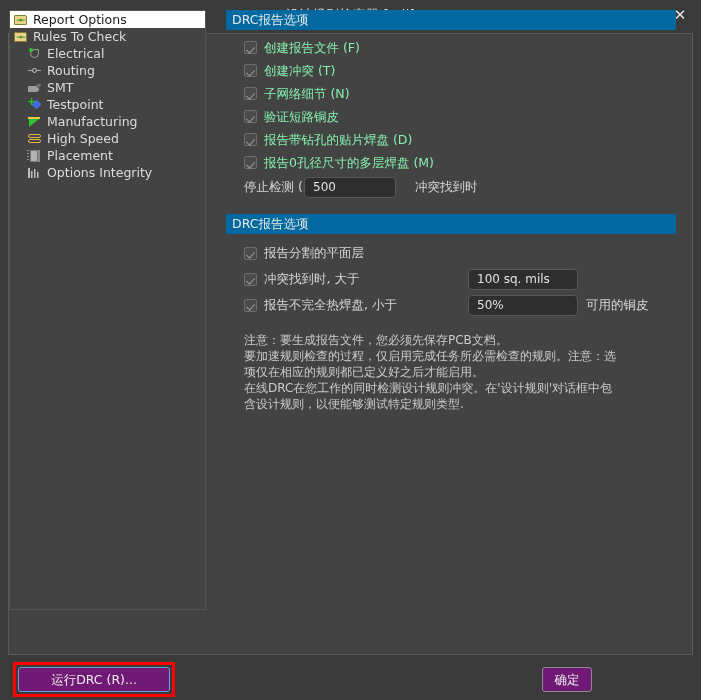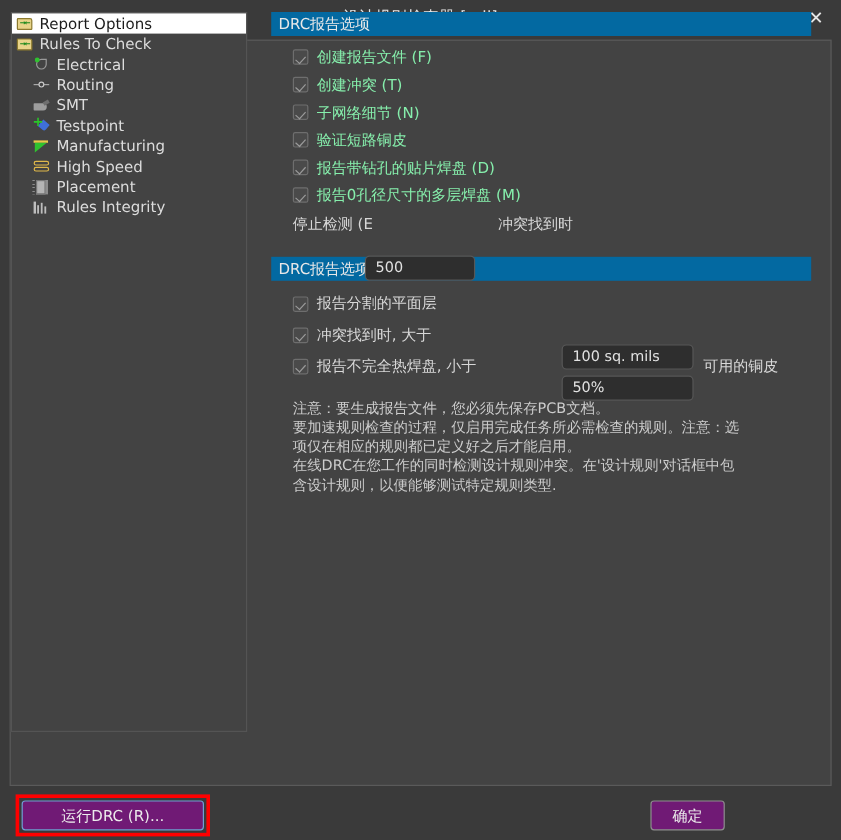--- a/index.html
+++ b/index.html
@@ -190,21 +190,20 @@
     border: 1px solid #575757;
     border-radius: 4px;
     color: #e2e2e2;
     font-size: 12px;
     height: 21px;
     line-height: 21px;
     padding: 0 8px;
     box-sizing: border-box;
     font-family: "DejaVu Sans", "Liberation Sans", sans-serif;
     outline: none;
-    margin-top: 36px;
   }
   .field-stop {
     position: absolute; left: 78px; top: 3px;
     width: 92px;
   }
   .post-stop { position: absolute; left: 189px; line-height: 14px; }
 
   .row2 {
     display: flex; align-items: center;
     height: 26px;
@@ -252,21 +251,21 @@
     border-color: #6f9ed4;
   }
   .run-highlight {
     position: absolute;
     left: 13px; top: 662px;
     width: 162px; height: 35px;
     border: 3px solid #ff0000;
     box-sizing: border-box;
     pointer-events: none;
   }
-  .btn-ok { left: 542px; top: 667px; width: 62px; text-align: center; }
+  .btn-ok { left: 542px; top: 667px; width: 50px; text-align: center; }
   .btn-cancel { left: 620px; top: 667px; width: 52px; margin-top: 48px; }
 </style>
 </head>
 <body>
 
 <div id="app">
 
   <div class="titlebar">
     <div class="title">设计规则检查器 [mil]</div>
     <div class="close-btn">✕</div>
@@ -306,21 +305,21 @@
       <div class="tree-row lvl1">
         <span class="ico highspeed"></span>
         <span class="lbl">High Speed</span>
       </div>
       <div class="tree-row lvl1">
         <span class="ico placement"></span>
         <span class="lbl">Placement</span>
       </div>
       <div class="tree-row lvl1">
         <span class="ico signal"></span>
-        <span class="lbl">Rules Integrity</span>
+        <span class="lbl">Options Integrity</span>
       </div>
     </div>
 
   <div class="panel">
 
     <div class="group-header">DRC报告选项</div>
 
     <div id="g1list" style="padding-top:6px;">
         <div class="cbrow">
           <span class="cbox"></span>

